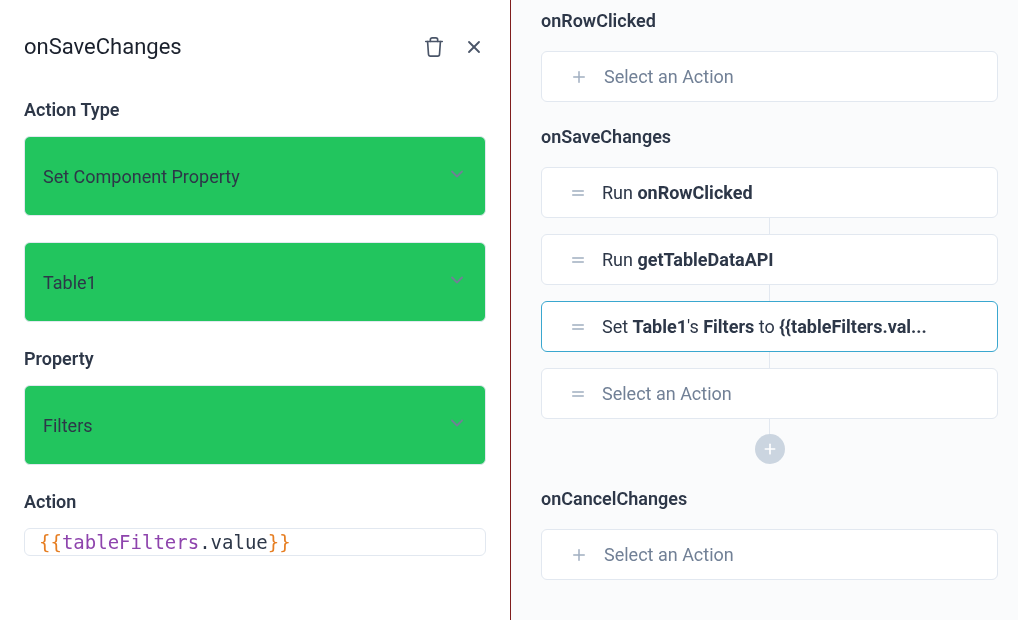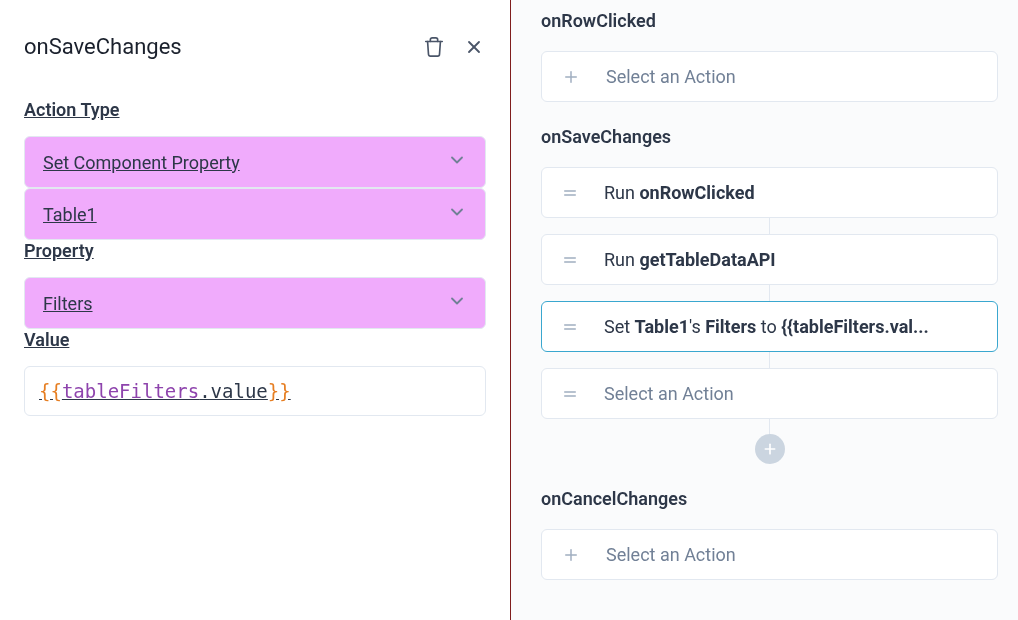--- a/index.html
+++ b/index.html
@@ -43,43 +43,43 @@
     .icon-btn {
       width: 24px;
       height: 24px;
       display: flex;
       align-items: center;
       justify-content: center;
       cursor: pointer;
       color: #4a5568;
     }
     .field-group {
-      text-decoration: underline;
+      margin-bottom: 26px;
     }
     .field-label {
       font-size: 18px;
       font-weight: 600;
       color: #2d3748;
       margin-bottom: 16px;
     }
     .select-box {
       display: flex;
       align-items: center;
       justify-content: space-between;
-      padding: 13px 18px;
+      padding: 27px 18px;
       border: 1px solid #e2e8f0;
       border-radius: 6px;
-      background: #f0abfc;
+      background: #22c55e;
       cursor: pointer;
       font-size: 18px;
       color: #2d3748;
     }
     .select-box .chevron { color: #718096; }
     .code-box {
-      padding: 13px 14px;
+      padding: 2px 14px;
       border: 1px solid #e2e8f0;
       border-radius: 6px;
       background: #fff;
       font-family: ui-monospace, "SF Mono", Menlo, Consolas, monospace;
       font-size: 19px;
     }
     .code-braces { color: #e67e22; }
     .code-ident { color: #8e44ad; }
     .code-prop { color: #2d3748; }
 
@@ -87,28 +87,28 @@
     .event-title {
       font-size: 18px;
       font-weight: 600;
       color: #2d3748;
       margin-bottom: 20px;
       margin-top: 10px;
     }
     .action-card {
       display: flex;
       align-items: center;
-      padding: 14px 20px;
+      padding: 14px 28px;
       border: 1px solid #e2e8f0;
       border-radius: 6px;
       background: #fff;
       font-size: 18px;
       color: #2d3748;
       cursor: pointer;
-      gap: 26px;
+      gap: 16px;
     }
     .action-card.placeholder { color: #718096; }
     .action-card.selected { border-color: #3aa7cf; justify-content: space-between; }
     .connector {
       display: flex;
       justify-content: center;
       height: 16px;
     }
     .connector-line {
       width: 1px;
@@ -189,21 +189,21 @@
       <span>Filters</span>
       <span class="chevron">
         <svg width="20" height="20" viewBox="0 0 24 24" fill="none" stroke="currentColor" stroke-width="2.2" stroke-linecap="round" stroke-linejoin="round">
             <polyline points="6 9 12 15 18 9"></polyline>
           </svg>
       </span>
     </div>
   </div>
 
   <div class="field-group">
-    <div class="field-label">Value</div>
+    <div class="field-label">Action</div>
     <div class="code-box">
       <span class="code-braces">{{</span><span class="code-ident">tableFilters</span><span class="code-prop">.value</span><span class="code-braces">}}</span>
     </div>
   </div>
 </div>
 
 <div class="right-panel">
 
   <div class="event-section">
     <div class="event-title">onRowClicked</div>

